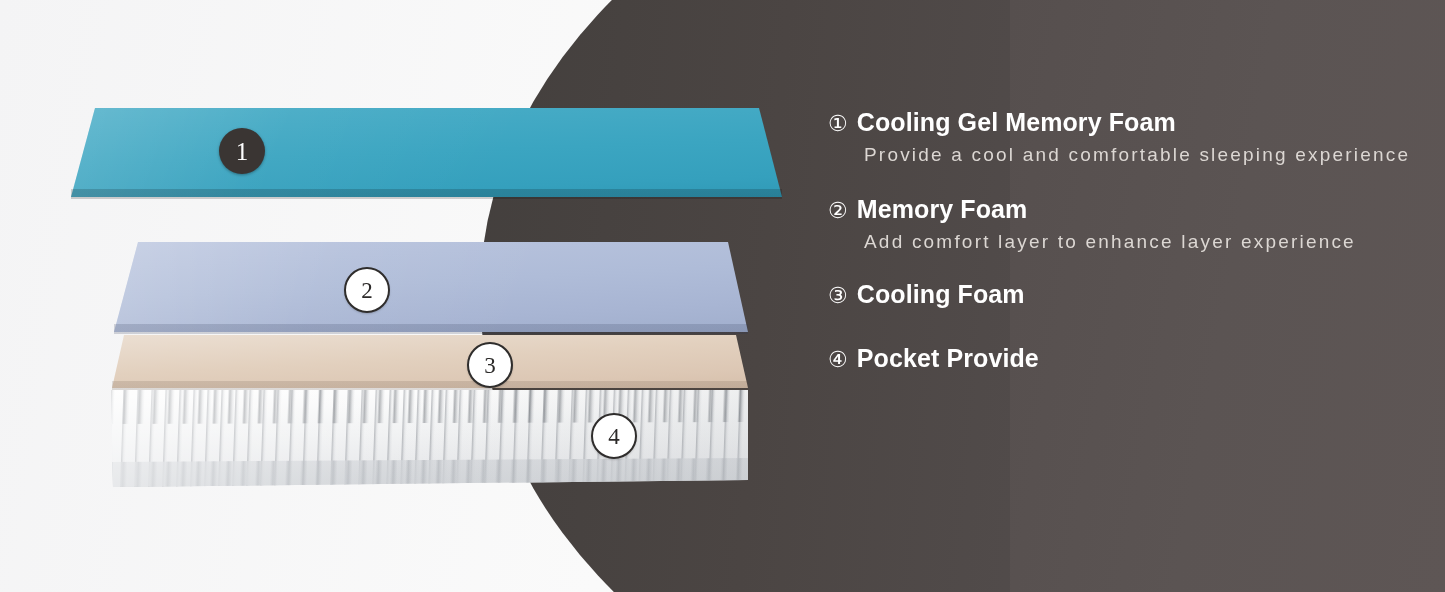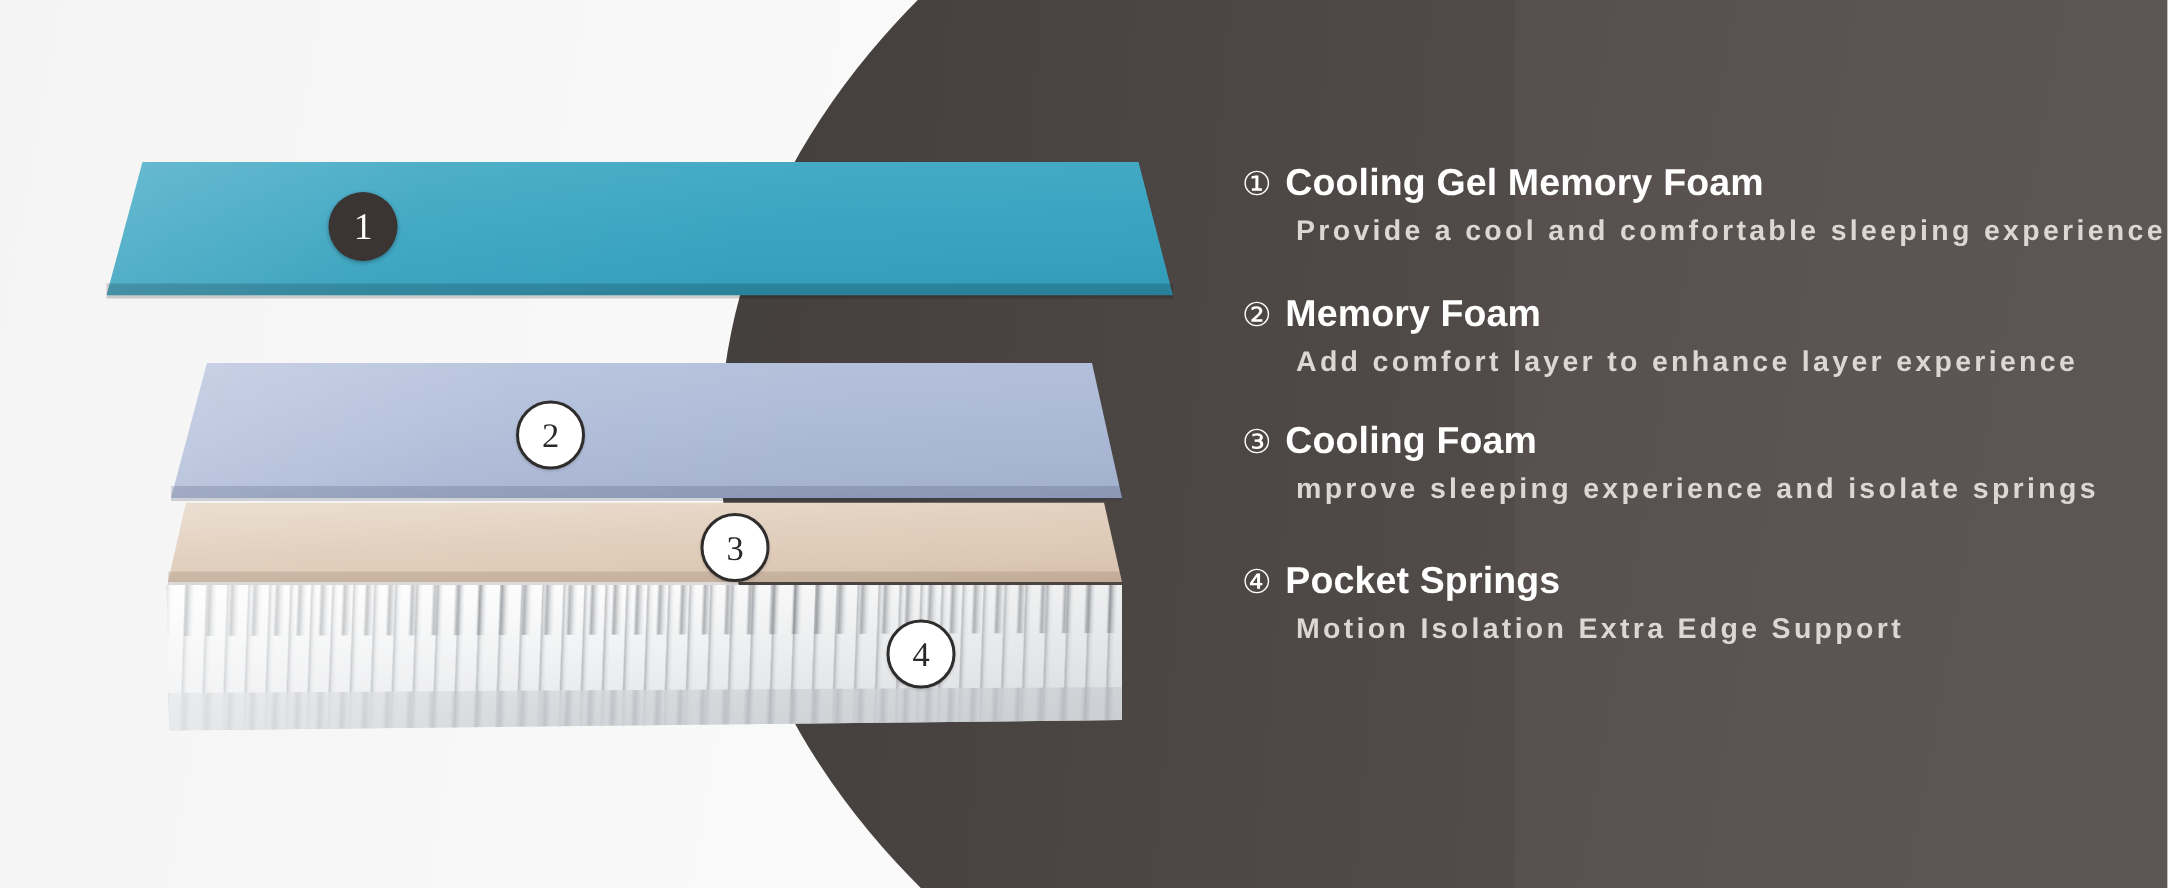--- a/index.html
+++ b/index.html
@@ -209,21 +209,21 @@
     margin-right: 9px;
     color: #ffffff;
   }
   .legend-desc {
     margin-top: 7px;
     margin-left: 36px;
     color: #dcd7d3;
     font-size: 19px;
     letter-spacing: 2.2px;
     white-space: nowrap;
-    font-weight: 700;
+    font-weight: 400;
   }
   .item-1 { margin-bottom: 29px; }
   .item-2 { margin-bottom: 27px; }
   .item-3 { margin-bottom: 35px; }
 </style>
 </head>
 <body>
 
 <div id="stage">
 
@@ -288,26 +288,24 @@
         <span>Memory Foam</span>
       </div>
       <div class="legend-desc">Add comfort layer to enhance layer experience</div>
     </div>
 
     <div class="legend-item item-3">
       <div class="legend-title">
         <span class="legend-num">③</span>
         <span>Cooling Foam</span>
       </div>
-      <div class="legend-desc">mprove sleeping experience and isolate springs</div>
     </div>
 
     <div class="legend-item item-4">
       <div class="legend-title">
         <span class="legend-num">④</span>
-        <span>Pocket Springs</span>
+        <span>Pocket Provide</span>
       </div>
-      <div class="legend-desc">Motion Isolation Extra Edge Support</div>
     </div>
 
   </div>
 
 </div>
 
 </body></html>

